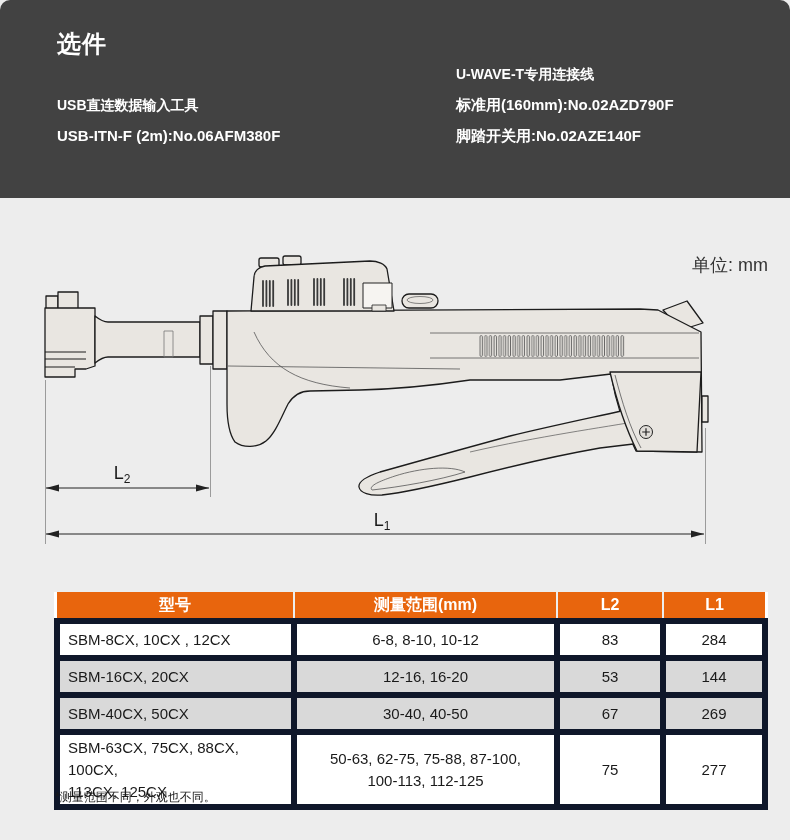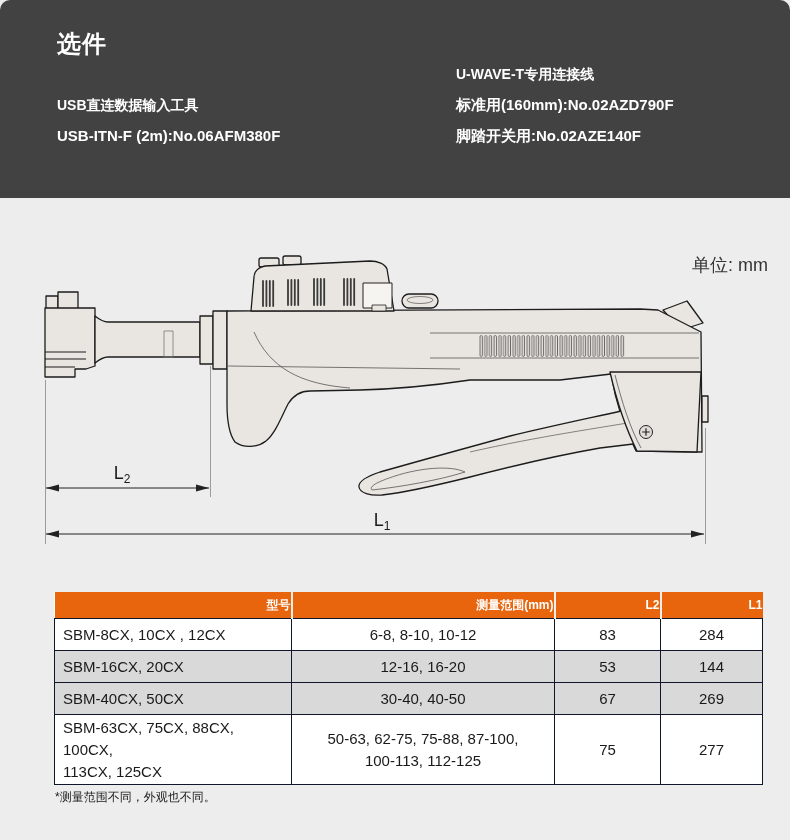--- a/index.html
+++ b/index.html
@@ -23,26 +23,26 @@
   
   .unit-label{position:absolute;right:22px;top:253px;font-size:18px;color:#333;}
   .diagram-svg{position:absolute;left:0;top:198px;width:790px;height:392px;}
   
   .spec-table{
     position:absolute;left:54px;top:592px;width:708px;
     border-collapse:collapse;background:#fff;color:#1a1a1a;
     font-size:15px;table-layout:fixed;
   }
   .spec-table th{
-    background:#e8650d;color:#fff;font-weight:bold;font-size:12px;
-    height:26px;padding:0;border-left:2px solid #ededed;text-align:right;
+    background:#e8650d;color:#fff;font-weight:bold;font-size:16px;
+    height:26px;padding:0;border-left:2px solid #ededed;
   }
   .spec-table th:first-child{border-left:none;}
   .spec-table td{
-    border:1px solid #0f172a;height:27px;text-align:center;
+    border:6px solid #0f172a;height:27px;text-align:center;
     padding:2px 4px;white-space:pre-line;line-height:1.45;
   }
   .spec-table td.model{text-align:left;padding-left:8px;}
   .spec-table tr.alt td{background:#d9d9d9;}
   .spec-table tr.tall td{height:54px;}
   .footnote{position:absolute;left:55px;top:789px;font-size:12px;color:#1a1a1a;text-align:center;}
 </style>
 </head>
 <body>
 

